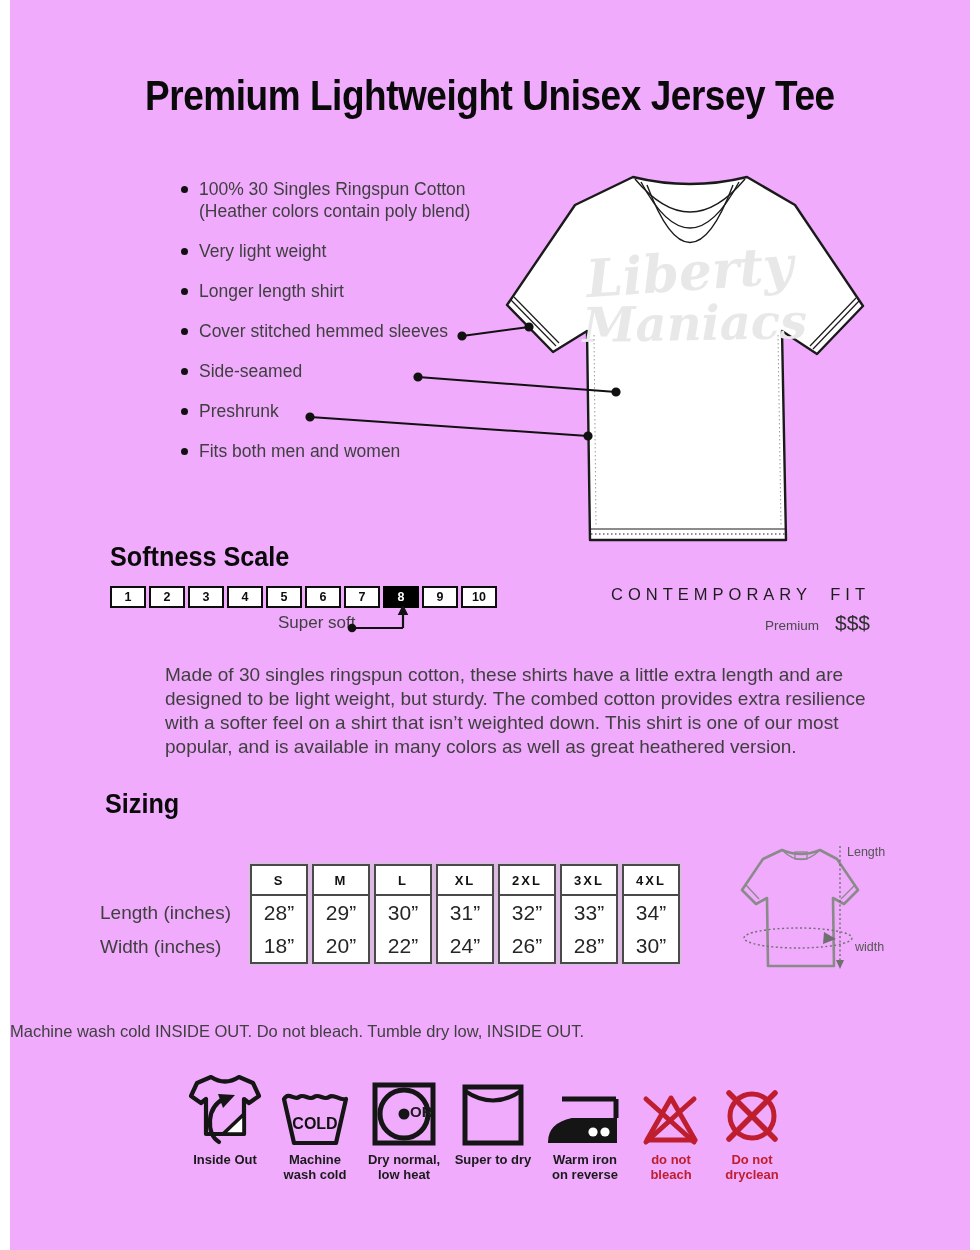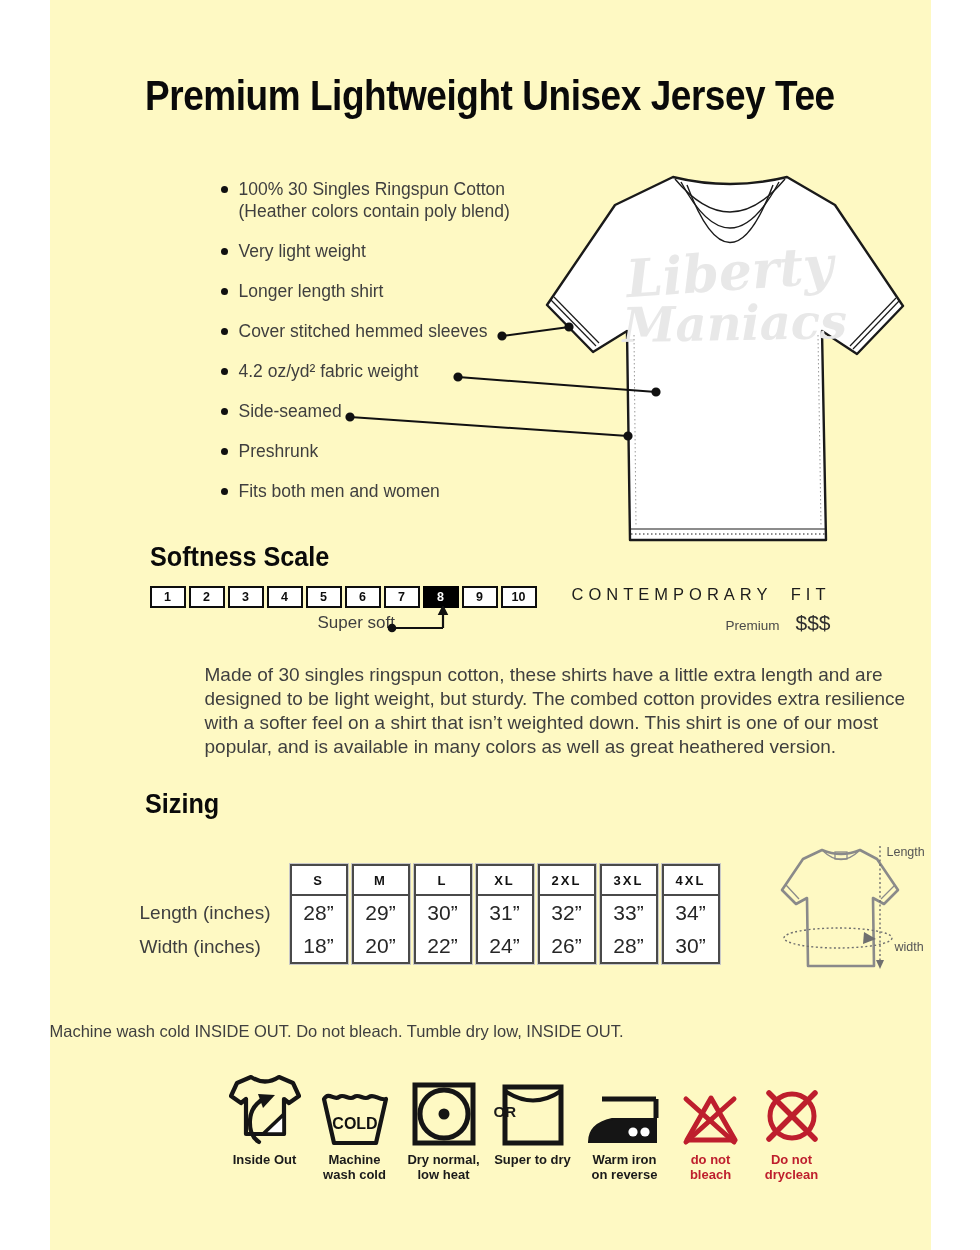--- a/index.html
+++ b/index.html
@@ -1,19 +1,19 @@
 <!DOCTYPE html>
 <html><head>
 <meta charset="utf-8">
 <style>
   * { margin:0; padding:0; box-sizing:border-box; }
   html,body { background:#ffffff; }
   .page {
-    position:relative; width:881px; height:1250px; margin:0 auto;
-    background:#fef9c3; overflow:hidden;
+    position:relative; width:960px; height:1250px; margin:0 auto;
+    background:#f0abfc; overflow:hidden;
     font-family:"Liberation Sans", sans-serif; color:#111;
   }
   
   .title-wrap { position:absolute; top:72px; left:0; width:100%; text-align:center; }
   .title {
     display:inline-block; font-size:42px; font-weight:bold; letter-spacing:-0.5px;
     transform:scaleX(0.88); transform-origin:center; color:#0a0a0a; white-space:nowrap;
   }
   
   .features { position:absolute; left:170px; top:178px; width:330px; list-style:none; }
@@ -78,38 +78,37 @@
   .diagram-label { position:absolute; font-size:12.5px; color:#555; }
   .diagram-label.len { left:837px; top:845px; }
   .diagram-label.wid { left:845px; top:940px; }
   
   .care-text { position:absolute; left:0; top:1022px; width:100%; 
     font-size:16.5px; color:#3f3f3f; }
   .care-item { position:absolute; top:1074px; width:96px; text-align:center; }
   .care-icon { height:72px; display:flex; align-items:flex-end; justify-content:center; margin-bottom:7px; }
   .care-label { font-size:13px; font-weight:bold; line-height:1.15; color:#1a1a1a; white-space:pre-line; }
   .care-label.red { color:#be1e2d; }
-  .or-label { position:absolute; left:444px; top:1103px; font-size:15px; font-weight:bold; color:#1a1a1a; }
+  .or-label { position:absolute; left:400px; top:1103px; font-size:15px; font-weight:bold; color:#1a1a1a; }
 </style>
 </head>
 <body>
 
 <div class="page">
 
   <div class="title-wrap">
     <h1 class="title">Premium Lightweight Unisex Jersey Tee</h1>
   </div>
 
   <ul class="features">
     <li>100% 30 Singles Ringspun Cotton
 (Heather colors contain poly blend)</li>
     <li>Very light weight</li>
     <li>Longer length shirt</li>
     <li>Cover stitched hemmed sleeves</li>
-    <li>4.2 oz/yd² fabric weight</li>
     <li>Side-seamed</li>
     <li>Preshrunk</li>
     <li>Fits both men and women</li>
   </ul>
 
   <svg class="shirt-svg" viewBox="0 0 440 400">
     <g fill="#ffffff" stroke="#1a1a1a" stroke-width="2.4" stroke-linejoin="round">
       <path d="M138 19 L80 47 L12 147 L58 194 L92 173 L95 382 L291 382 L287 173 L322 196 L368 148 L300 47 L252 19 Q195 33 138 19 Z"></path>
     </g>
 

